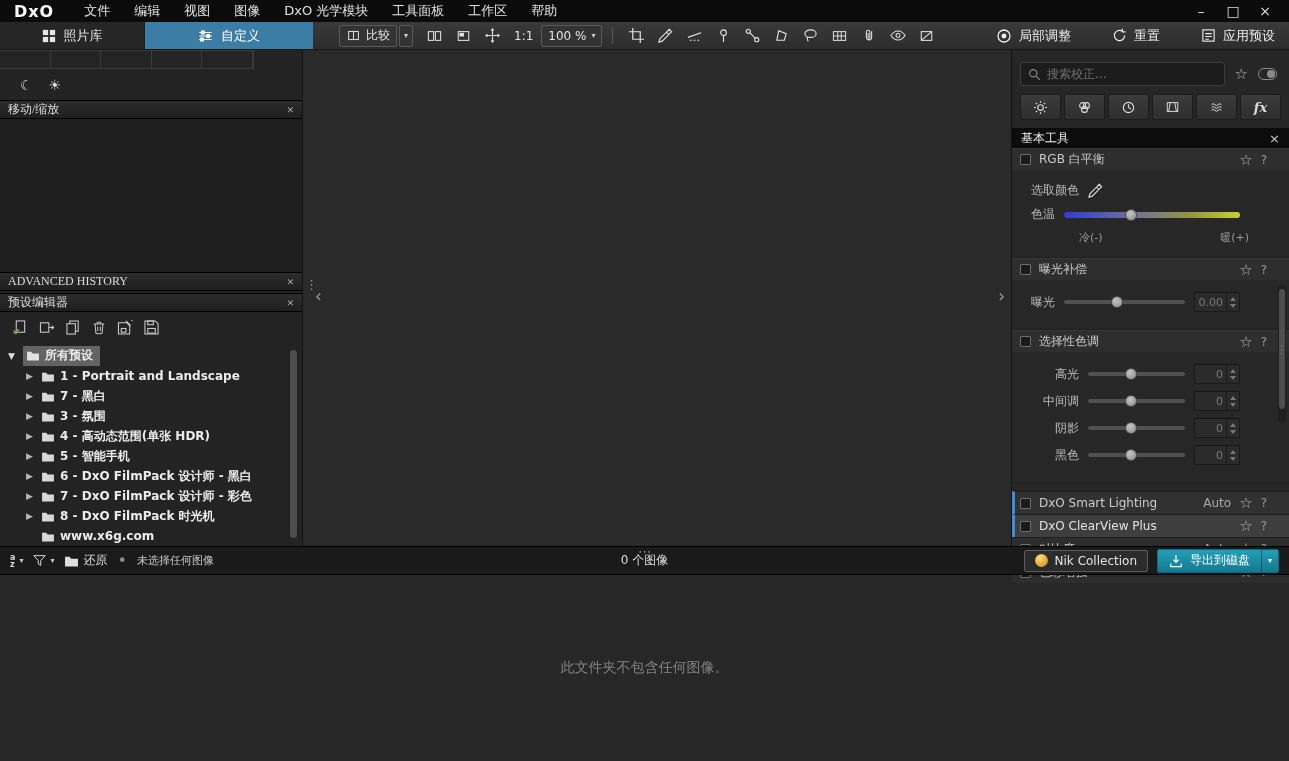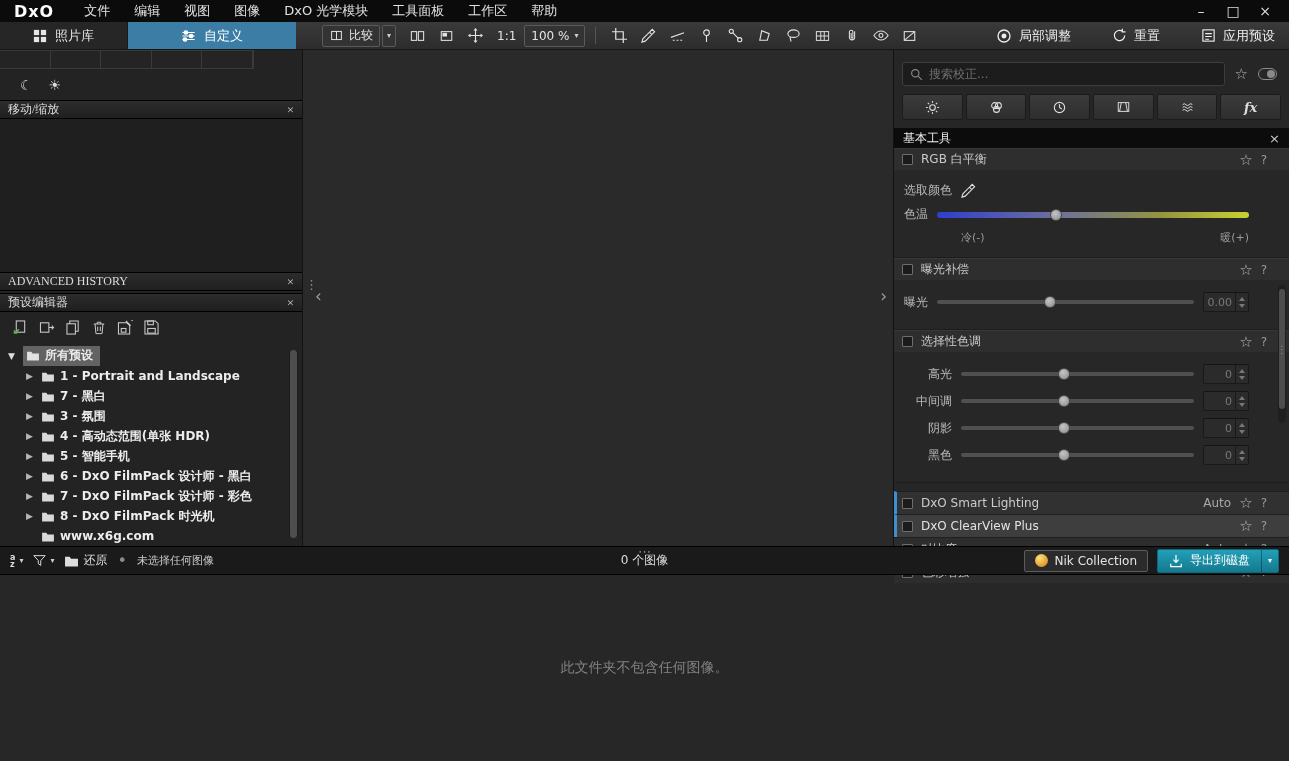--- a/index.html
+++ b/index.html
@@ -12,21 +12,21 @@
   .titlebar { height:22px; background:#0b0b0b; display:flex; align-items:center; padding:0 8px; flex:0 0 auto; }
   .logo { font-weight:bold; font-size:16px; color:#fff; letter-spacing:1px; margin:0 18px 0 6px; }
   .menu { display:flex; }
   .menu span { padding:0 12px; font-size:13px; color:#e2e2e2; cursor:default; }
   .winctl { margin-left:auto; display:flex; }
   .winctl span { width:32px; text-align:center; font-size:14px; color:#ddd; }
 
   
   .toolbar { height:28px; background:linear-gradient(#3a3a3a,#2c2c2c); border-bottom:1px solid #161616; display:flex; align-items:stretch; flex:0 0 auto; }
   .wtab { display:flex; align-items:center; justify-content:center; gap:8px; font-size:13px; color:#e6e6e6; background:#262626; }
-  .wtab.pl { width:128px; border-right:1px solid #1a1a1a; }
+  .wtab.pl { width:145px; border-right:1px solid #1a1a1a; }
   .wtab.cz { width:168px; background:#3c7da6; color:#fff; }
   .tgrp { display:flex; align-items:center; gap:2px; padding:0 4px; }
   .vsep { width:1px; background:#555; margin:5px 6px; }
   .tbtn { height:22px; display:flex; align-items:center; gap:5px; padding:0 6px; color:#e4e4e4; font-size:12px; border-radius:2px; }
   .boxed { border:1px solid #5a5a5a; background:#333; }
   .caret { font-size:8px; color:#ccc; }
   .icbtn { width:27px; height:24px; display:flex; align-items:center; justify-content:center; color:#e2e2e2; }
   .rightbtns { margin-left:auto; display:flex; align-items:center; }
   .bigbtn { display:flex; align-items:center; gap:7px; padding:0 14px; font-size:13px; color:#eee; height:100%; }
 
@@ -54,41 +54,41 @@
 
   
   .center { flex:1; background:#2a2a2a; position:relative; display:flex; align-items:center; justify-content:center; }
   .viewhint { color:#8c8c8c; font-size:16px; }
   .chev { position:absolute; top:238px; color:#9a9a9a; font-size:17px; line-height:1; }
   .chev.l { left:12px; } .chev.r { right:6px; }
   .dots { position:absolute; color:#8a8a8a; font-size:13px; line-height:1; }
   .dots.l { left:2px; top:228px; } 
 
   
-  .rpanel { width:396px; background:#262626; border-left:1px solid #121212; position:relative; flex:0 0 auto; padding-top:12px; }
+  .rpanel { width:278px; background:#262626; border-left:1px solid #121212; position:relative; flex:0 0 auto; padding-top:12px; }
   .srow { display:flex; align-items:center; gap:10px; margin:0 12px 8px 8px; }
   .sbox { flex:1; height:24px; background:#1c1c1c; border:1px solid #3d3d3d; border-radius:3px; display:flex; align-items:center; gap:6px; padding:0 7px; }
   .sbox input { flex:1; background:transparent; border:none; color:#bbb; font-size:12px; font-family:inherit; }
   .sbox input::placeholder { color:#6e6e6e; }
   .star { color:#b5b5b5; font-size:15px; }
   .toggle { width:19px; height:12px; border:1px solid #8a8a8a; border-radius:7px; position:relative; }
   .toggle i { position:absolute; right:1px; top:1px; width:8px; height:8px; border-radius:50%; background:#8a8a8a; }
   .ptabs { display:flex; gap:3px; margin:5px 8px 8px 8px; }
   .ptab { flex:1; height:26px; background:linear-gradient(#3b3b3b,#2e2e2e); border:1px solid #1b1b1b; border-radius:2px;
     display:flex; align-items:center; justify-content:center; color:#ddd;text-align:center; }
   .fx { font-style:italic; font-weight:bold; font-size:13px; font-family:"DejaVu Serif","Liberation Serif",serif; }
   .bhdr { height:20px; background:#0c0c0c; display:flex; align-items:center; padding:0 9px; font-size:12px; color:#eee; }
   .bhdr .x { margin-left:auto; color:#ccc; font-size:13px; }
   .sect { border-bottom:1px solid #1e1e1e; }
   .stitle { height:22px; background:#2e2e2e; border-top:1px solid #383838; display:flex; align-items:center; gap:8px; padding:0 22px 0 8px; font-size:12px; color:#c9c9c9; }
   .stitle .star { margin-left:auto; }
   .qm { color:#999; font-size:12px; }
   .cb { width:11px; height:11px; background:#1b1b1b; border:1px solid #6e6e6e; border-radius:1px; flex:0 0 auto; }
   .sbody { background:#272727; padding:5px 40px 10px 10px; }
-  .rowline { display:flex; align-items:center; gap:9px; margin:7px 0; }
+  .rowline { display:flex; align-items:center; gap:9px; margin:7px 9px; }
   .lab { font-size:12px; color:#b9b9b9; white-space:nowrap; }
   .lab.w { width:48px; text-align:right; }
   .slider { flex:1; height:12px; position:relative; }
   .slider .track { position:absolute; left:0; right:0; top:4px; height:4px; background:#505050; border-radius:2px; }
   .slider .track.temp { top:3px; height:6px; border-radius:3px;
     background:linear-gradient(to right,#2e3ed2 0%,#6d6f9b 38%,#94953f 72%,#c9d22f 100%); }
   .slider .knob { position:absolute; top:0; width:12px; height:12px; margin-left:-6px; border-radius:50%;
     background:radial-gradient(circle at 40% 35%,#c4c4c4,#8a8a8a); border:1px solid #4a4a4a; }
   .coldwarm { display:flex; justify-content:space-between; font-size:11px; color:#999; margin:2px 0 2px 57px; }
   .valbox { width:46px; height:20px; background:#2b2b2b; border:1px solid #191919; border-top-color:#141414; border-radius:2px;

